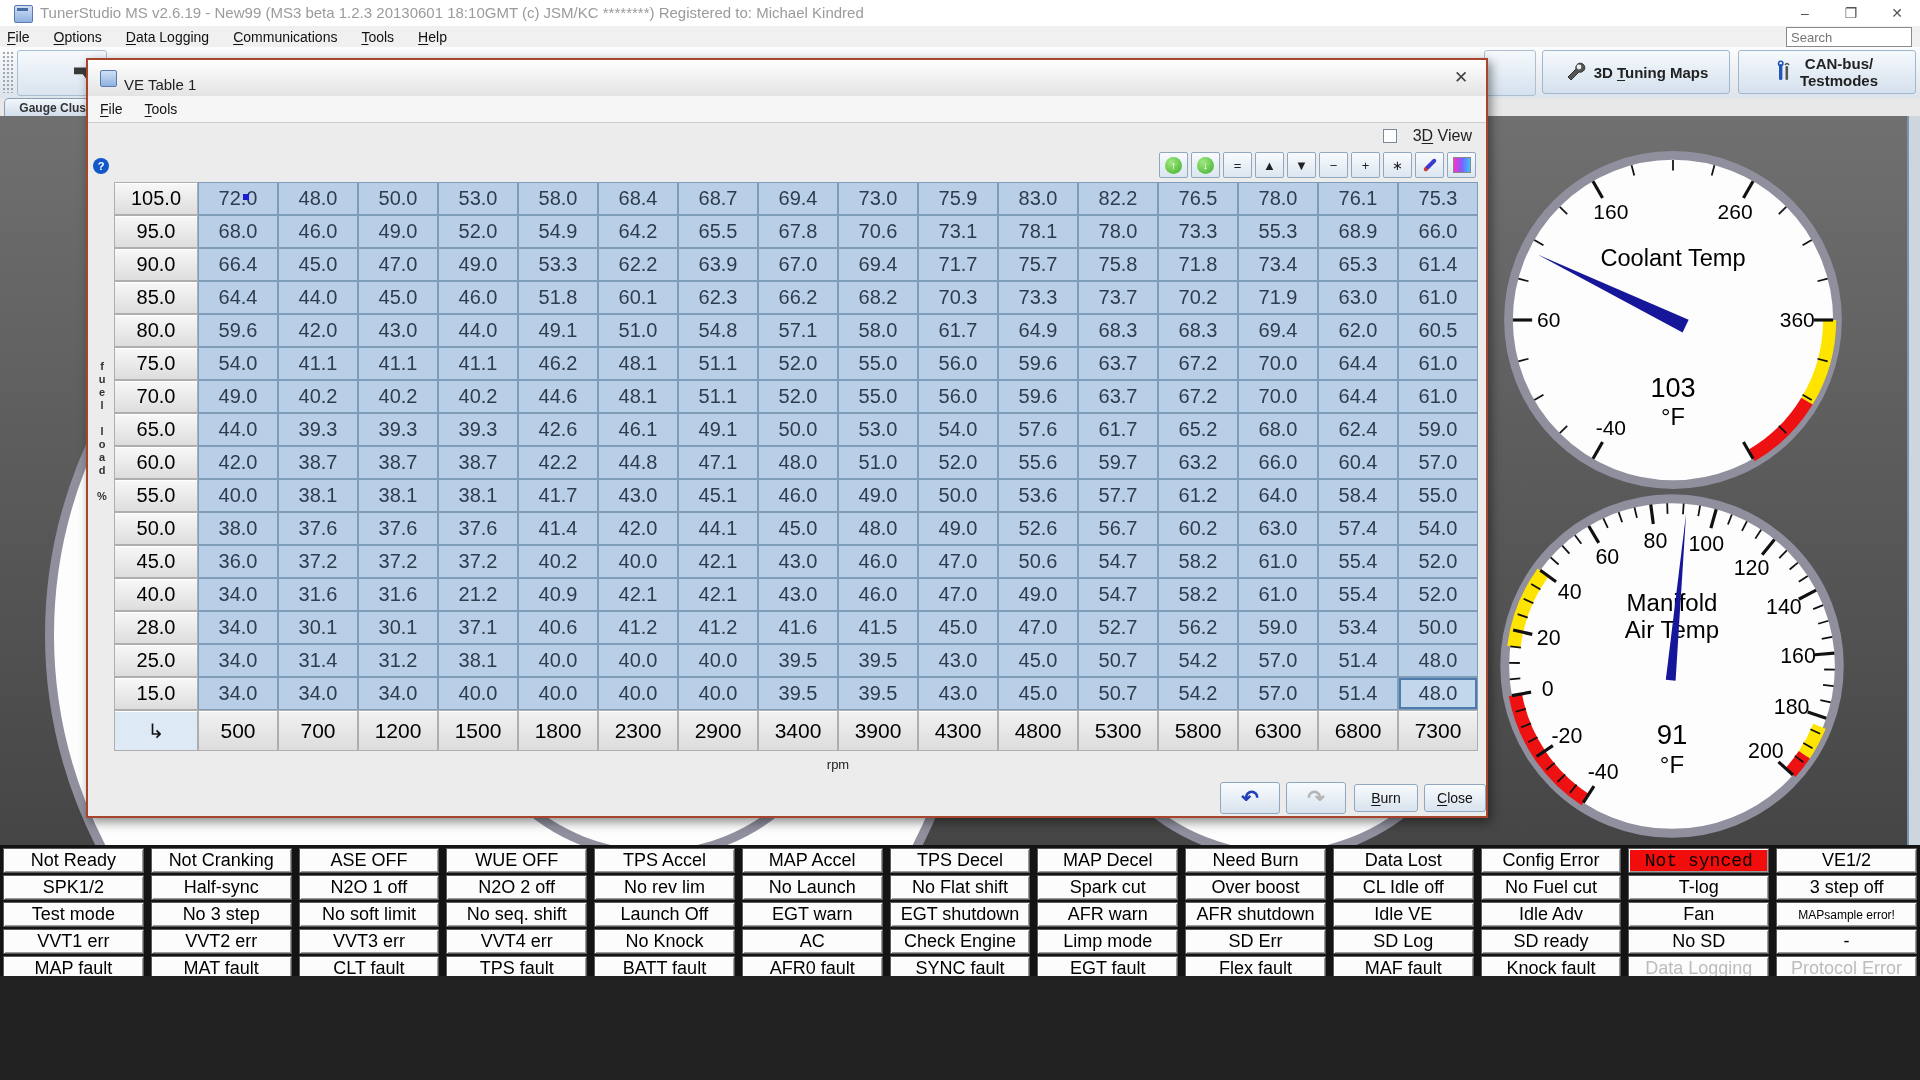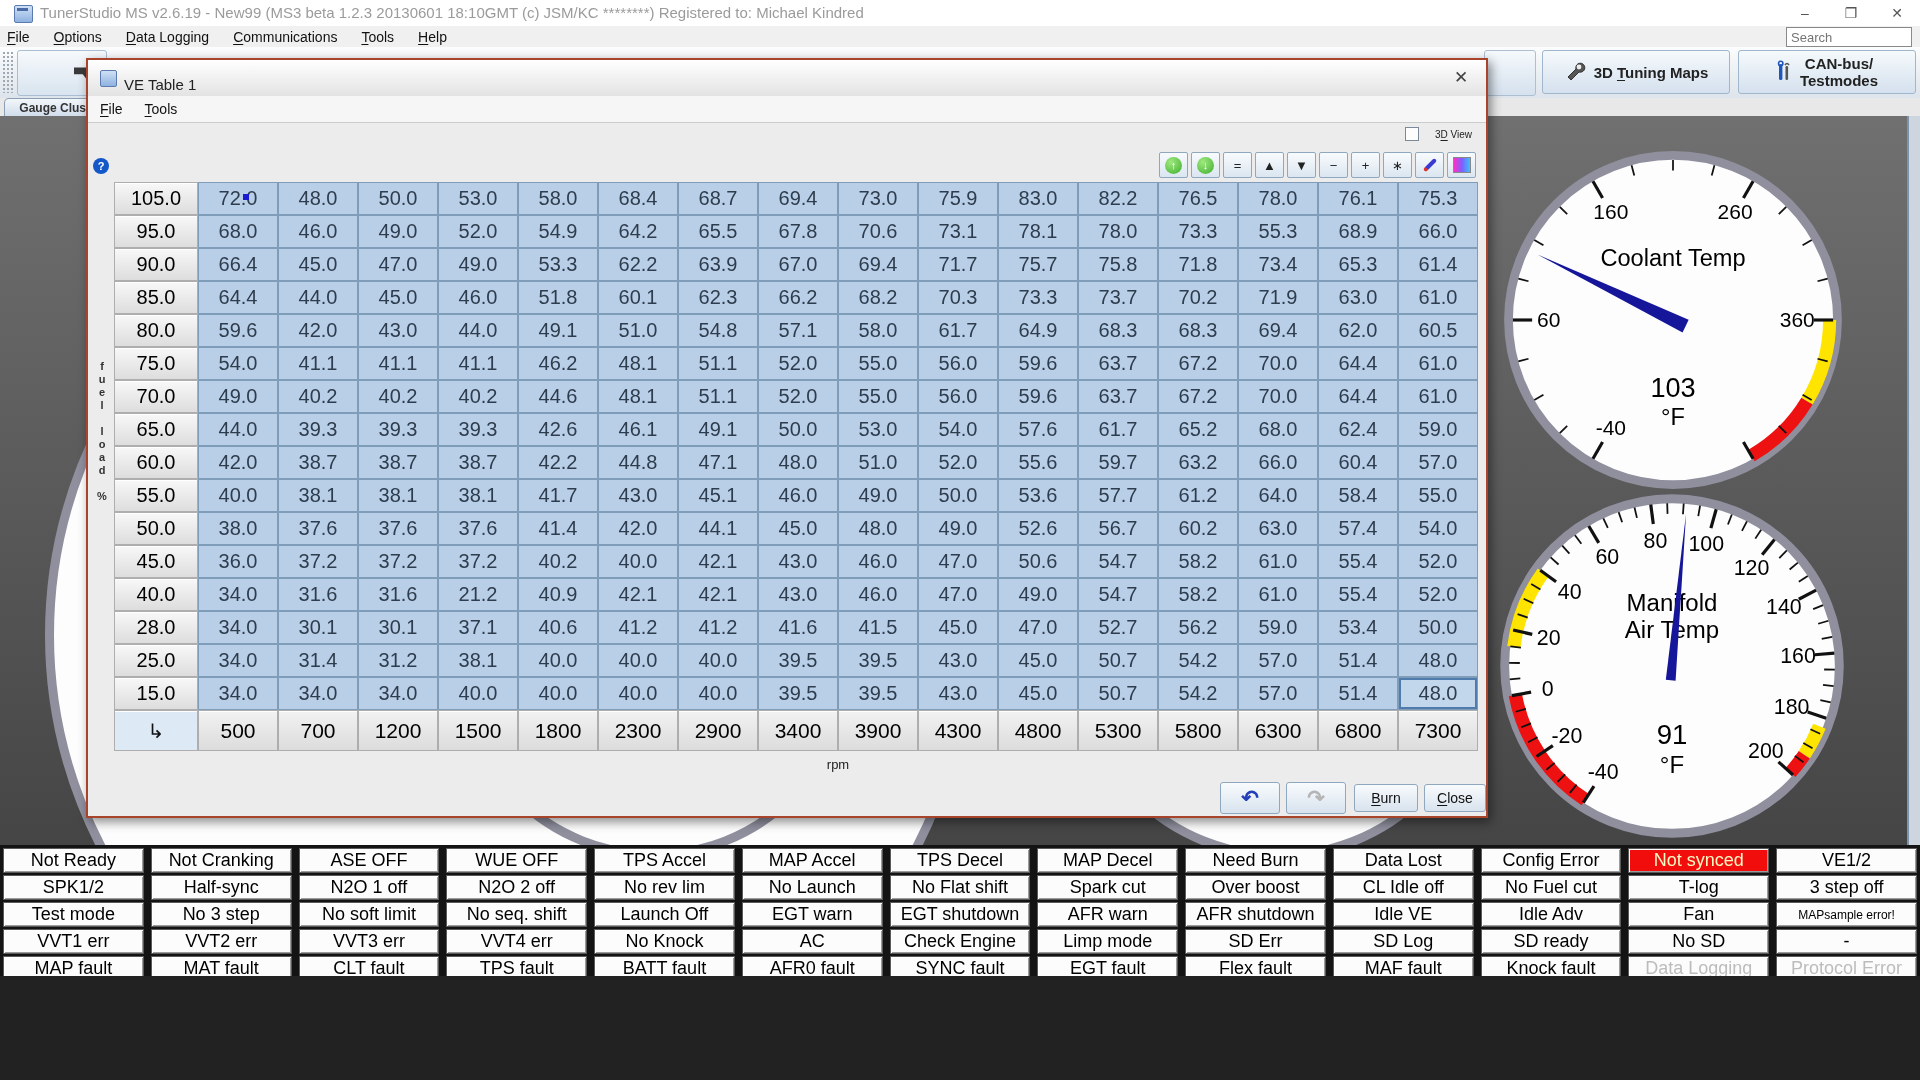--- a/index.html
+++ b/index.html
@@ -48,21 +48,21 @@
   .dlg-title{position:absolute;left:0;top:0;right:0;height:36px;background:linear-gradient(#ffffff,#e3e3e3);
              border-bottom:1px solid #cfcfcf;}
   .dlg-icon{position:absolute;left:12px;top:10px;width:15px;height:15px;border:1px solid #5a7ab0;
             background:linear-gradient(#cfe0f5,#8fb2e0);border-radius:2px;}
   .dlg-title-text{position:absolute;left:36px;top:7px;line-height:36px;font-size:15px;color:#222;}
   .dlg-close{position:absolute;right:14px;top:7px;font-size:17px;color:#444;width:22px;text-align:center;}
   .dlg-menu{position:absolute;left:0;top:36px;right:0;height:26px;background:#f6f6f6;
             border-bottom:1px solid #cccccc;display:flex;align-items:center;}
   .dlg-menu .menu-item{font-size:14px;padding:0 11px;}
   .dlg-menu .menu-item:first-child{padding-left:12px;}
-  .chk-row{position:absolute;top:67px;right:14px;display:flex;align-items:center;gap:16px;font-size:10px;color:#222;}
+  .chk-row{position:absolute;top:67px;right:14px;display:flex;align-items:center;gap:16px;font-size:16px;color:#222;}
   .chk-box{width:12px;height:12px;border:1px solid #7b8a99;background:#fdfdfd;}
   .tbl-toolbar{position:absolute;top:92px;right:10px;display:flex;gap:3px;}
   .mini-btn{width:27px;height:24px;border:1px solid #8fa8c0;border-radius:2px;
             background:linear-gradient(#f8fbfd,#dbe6f0);display:flex;align-items:center;justify-content:center;
             font-size:13px;color:#222;}
   .gdot{width:17px;height:17px;border-radius:50%;background:radial-gradient(circle at 35% 30%,#9fe97e,#3fae2e);
         color:#fff;font-size:11px;font-weight:bold;display:flex;align-items:center;justify-content:center;}
   .pencil{width:16px;height:4px;background:linear-gradient(90deg,#d63333 20%,#3a3ad0 20%);transform:rotate(-45deg);border-radius:2px;}
   .grad{width:16px;height:14px;background:linear-gradient(90deg,#ff2fc8,#7d5fff,#39c2ff);border:1px solid #888;}
   .help-dot{position:absolute;left:5px;top:98px;width:16px;height:16px;border-radius:50%;background:#1457c8;
@@ -86,21 +86,21 @@
            background:linear-gradient(#f8fbfd,#d8e3ee);display:flex;align-items:center;justify-content:center;
            font-size:14px;color:#111;}
   .undo-g{font-size:21px;font-weight:bold;color:#2340b8;}
   .redo-g{font-size:21px;font-weight:bold;color:#b5b5b5;}
   
   .indicators{position:absolute;left:0;top:845px;width:1920px;height:137px;background:#141414;
               display:grid;grid-template-columns:repeat(13,1fr);grid-auto-rows:25px;gap:2px 7px;
               padding:3px 3px;box-sizing:border-box;}
   .ind{background:#fcfcfc;border:1px solid #5a5a5a;box-shadow:inset 1px 1px 0 #ffffff,inset -1px -1px 0 #9c9c9c;
        display:flex;align-items:center;justify-content:center;font-size:18px;color:#000;white-space:nowrap;overflow:hidden;}
-  .ind.alert{background:#f20d0d;color:#fef9c3;}
+  .ind.alert{background:#f20d0d;color:#000000;font-family:Liberation Mono, monospace;}
   .ind.dim{color:#bcbcbc;}
   .ind.small{font-size:12px;}
   
   .btabs{position:absolute;left:0;top:982px;width:1920px;height:26px;background:#e9eef4;border-top:1px solid #aab6c2;}
   .btab{position:absolute;left:6px;top:3px;width:160px;height:22px;border:1px solid #8099b0;border-bottom:none;
         border-radius:4px 4px 0 0;background:linear-gradient(#f7fafd,#d7e3ef);font-size:12px;font-weight:bold;
         color:#223;text-align:center;line-height:22px;}
   .btab2{position:absolute;left:172px;top:5px;width:30px;height:20px;border:1px solid #8099b0;border-bottom:none;
          border-radius:4px 4px 0 0;background:linear-gradient(#f7fafd,#dde7f0);}
   .page-ic{position:absolute;left:9px;top:3px;width:10px;height:13px;background:#fff;border:1px solid #4a6a9a;}

